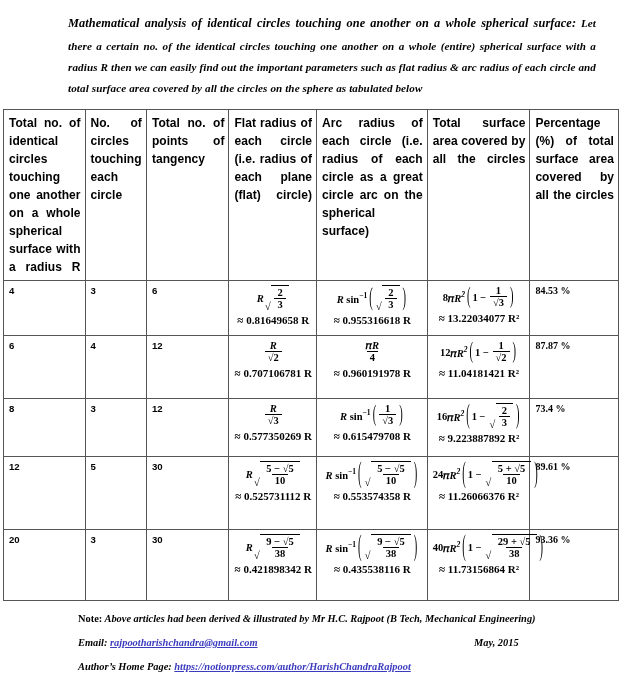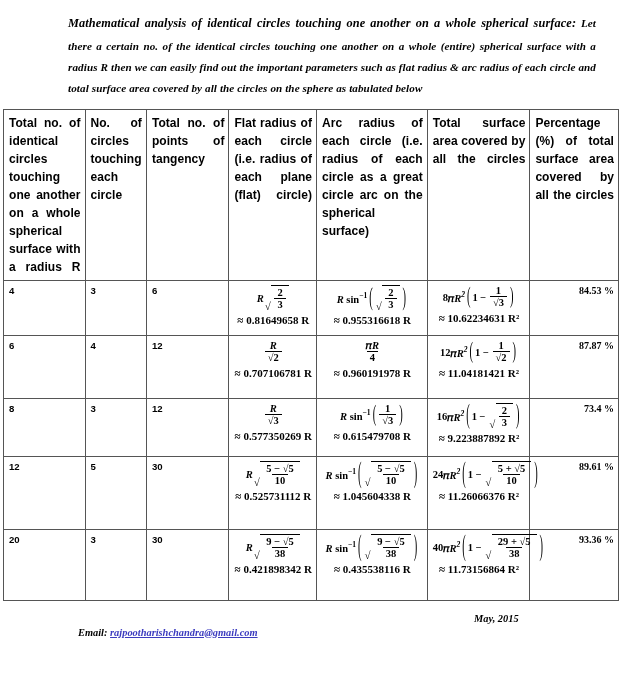--- a/index.html
+++ b/index.html
@@ -67,21 +67,21 @@
   .col7 { width: 88px; }
 
   td.num {
     font-size: 9.6px;
     font-weight: bold;
     font-family: "Liberation Sans", sans-serif;
   }
   td.pct {
     font-size: 10px;
     font-weight: bold;
-    text-align: right;
+    text-align: left;
     padding-top: 5px;
     font-family: "Liberation Serif", serif;
   }
   td.formula {
     font-family: "Liberation Serif", serif;
     font-size: 10.5px;
     text-align: center;
     padding-top: 6px;
   }
   .r1 td { height: 46px; }
@@ -243,21 +243,21 @@
               <span class="bigparen">
                 <span class="pl" style="transform:scaleY(2.1);margin:0 2px;">(</span>
                 <span class="mb">1&nbsp;−&nbsp;</span>
                 <span class="frac">
                   <span class="top mb">1</span>
                   <span class="bot mb">√3</span>
                 </span>
                 <span class="pr" style="transform:scaleY(2.1);margin:0 2px;">)</span>
               </span>
             </span>
-        <span class="approx">≈ 10.62234631 R²</span>
+        <span class="approx">≈ 13.22034077 R²</span>
       </td>
       <td class="pct">84.53 %</td>
     </tr>
 
     <tr class="r2">
       <td class="num">6</td>
       <td class="num">4</td>
       <td class="num">12</td>
       <td class="formula">
         <span class="expr nowrap">
@@ -376,21 +376,21 @@
                   <span class="body">
                     <span class="frac">
                       <span class="top mb">5 − √5</span>
                       <span class="bot mb">10</span>
                     </span>
                   </span>
                 </span>
                 <span class="pr" style="transform:scaleY(2.8);margin:0 2px;">)</span>
               </span>
             </span>
-        <span class="approx">≈ 1.045604338 R</span>
+        <span class="approx">≈ 0.553574358 R</span>
       </td>
       <td class="formula">
         <span class="expr nowrap">
               <span class="mb">24</span>
               <span class="mb">𝜋<span class="mi">R</span><span class="sup-i">2</span></span>
               <span class="bigparen">
                 <span class="pl" style="transform:scaleY(2.9);margin:0 2px;">(</span>
                 <span class="mb">1&nbsp;−&nbsp;</span>
                 <span class="sqrt">
                   <span class="rad">√</span>
@@ -470,19 +470,26 @@
       </td>
       <td class="pct">93.36 %</td>
     </tr>
 
   </tbody>
 </table>
 </div>
 
 <div class="footer">
   <div class="line">
+    <b>Note:</b><span> Above articles had been derived &amp; illustrated by Mr H.C. Rajpoot (B Tech, Mechanical Engineering)</span>
+  </div>
+  <div class="line">
     <span class="right">May, 2015</span>
   </div>
   <div class="line">
     <span class="lbl">Email:</span>
     <span class="link">rajpootharishchandra@gmail.com</span>
   </div>
+  <div class="line">
+    <span class="lbl">Author’s Home Page:</span>
+    <span class="link">https://notionpress.com/author/HarishChandraRajpoot</span>
+  </div>
 </div>
 
 </body></html>

